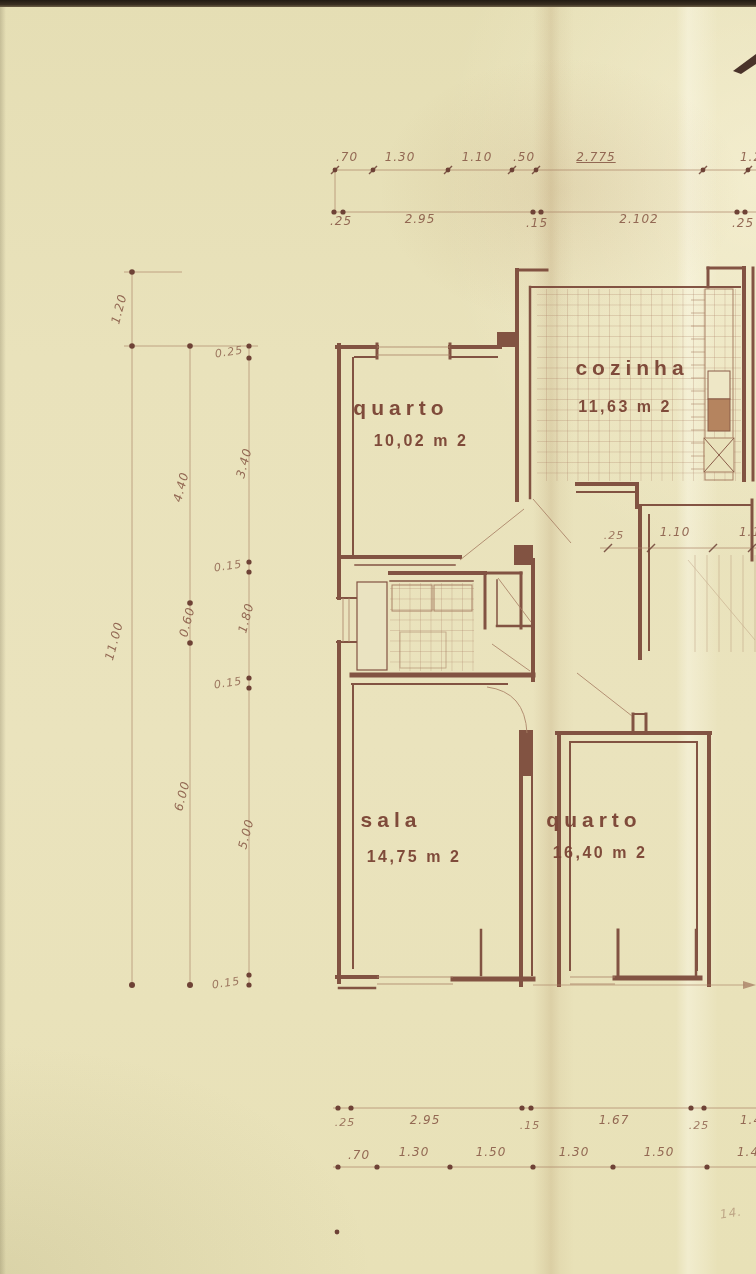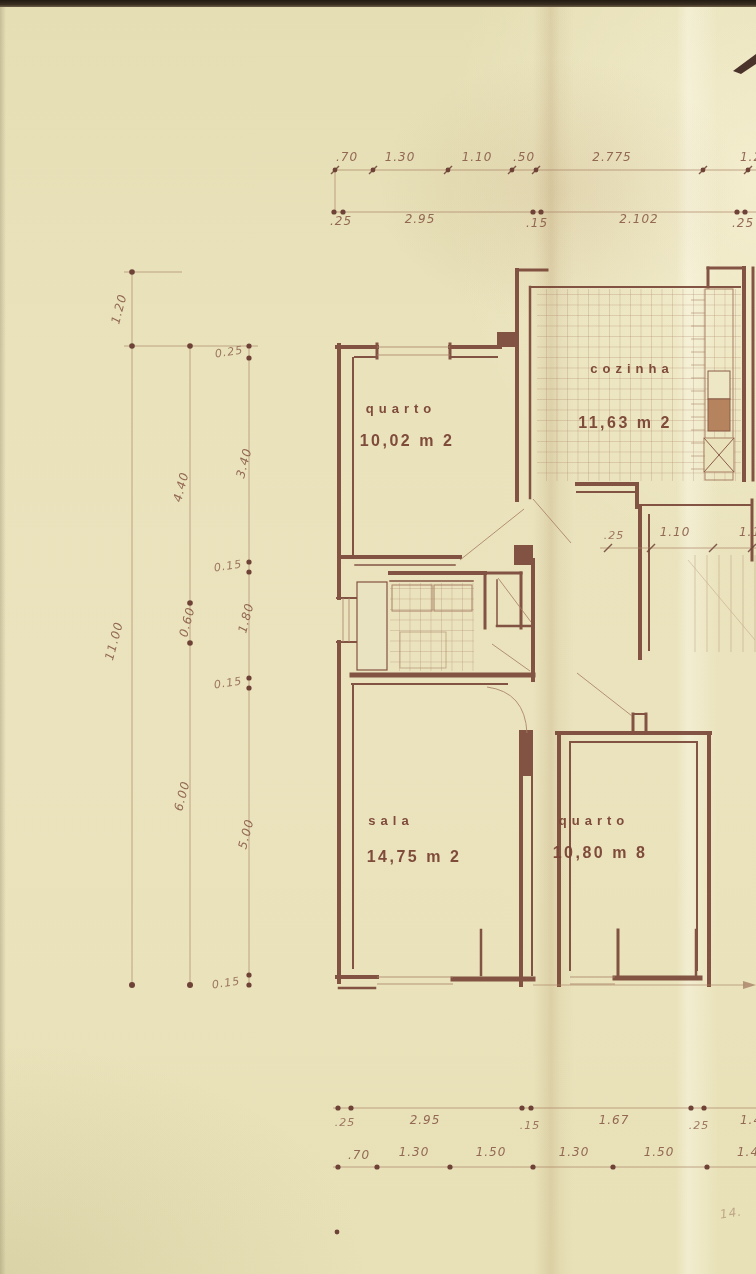--- a/index.html
+++ b/index.html
@@ -19,21 +19,21 @@
     background:linear-gradient(180deg,#221b13,#3a2f21 65%,#6e5f46);}
   svg.draw{position:absolute;inset:0;}
   .lbl{position:absolute;transform:translate(-50%,-50%);
     font-family:"DejaVu Sans",sans-serif;font-style:italic;font-size:12px;
     color:#8a5c49;letter-spacing:1px;white-space:nowrap;opacity:.9;}
   .r75{transform:translate(-50%,-50%) rotate(-75deg);}
   .r8{transform:translate(-50%,-50%) rotate(-8deg);}
   .small{font-size:11px;opacity:.8;}
   .faint{opacity:.45;}
   .room{position:absolute;transform:translate(-50%,-50%);
-    font-family:"Liberation Sans",sans-serif;font-weight:600;font-size:13px;
+    font-family:"Liberation Sans",sans-serif;font-weight:600;font-size:21px;
     color:#7a4334;letter-spacing:5px;white-space:nowrap;opacity:.95;}
   .area{font-size:16px;letter-spacing:2.5px;}
 </style>
 </head>
 <body>
 
 <div class="paper">
   <div class="topbar"></div>
 
   <svg class="draw" viewBox="0 0 756 1274">
@@ -271,33 +271,33 @@
         <circle cx="377" cy="1167" r="2.6"></circle>
       <circle cx="450" cy="1167" r="2.6"></circle>
         <circle cx="533" cy="1167" r="2.6"></circle>
       <circle cx="613" cy="1167" r="2.6"></circle>
         <circle cx="707" cy="1167" r="2.6"></circle>
       <circle cx="337" cy="1232" r="2.4"></circle>
     </g>
   </svg>
 
   <span class="room" style="left:401px;top:408px;">quarto</span>
-  <span class="room area" style="left:407px;top:441px;">10,02 m 2</span>
+  <span class="room area" style="left:421px;top:441px;">10,02 m 2</span>
   <span class="room" style="left:632px;top:368px;">cozinha</span>
-  <span class="room area" style="left:625px;top:407px;margin-top:16px;">11,63 m 2</span>
+  <span class="room area" style="left:625px;top:407px;">11,63 m 2</span>
   <span class="room" style="left:391px;top:820px;">sala</span>
   <span class="room area" style="left:414px;top:857px;">14,75 m 2</span>
   <span class="room" style="left:594px;top:820px;">quarto</span>
-  <span class="room area" style="left:600px;top:853px;">10,80 m 8</span>
+  <span class="room area" style="left:600px;top:853px;">16,40 m 2</span>
 
   <span class="lbl" style="left:347px;top:157px;">.70</span>
   <span class="lbl" style="left:400px;top:157px;">1.30</span>
   <span class="lbl" style="left:477px;top:157px;">1.10</span>
   <span class="lbl" style="left:524px;top:157px;">.50</span>
-  <span class="lbl" style="left:612px;top:157px;">2.775</span>
+  <span class="lbl" style="left:596px;top:157px;text-decoration:underline;">2.775</span>
   <span class="lbl" style="left:751px;top:157px;">1.2</span>
 
   <span class="lbl" style="left:341px;top:221px;">.25</span>
   <span class="lbl" style="left:420px;top:219px;">2.95</span>
   <span class="lbl" style="left:537px;top:223px;">.15</span>
   <span class="lbl" style="left:639px;top:219px;">2.102</span>
   <span class="lbl" style="left:743px;top:223px;">.25</span>
 
   <span class="lbl r75" style="left:119px;top:309px;">1.20</span>
   <span class="lbl r75" style="left:114px;top:641px;">11.00</span>

